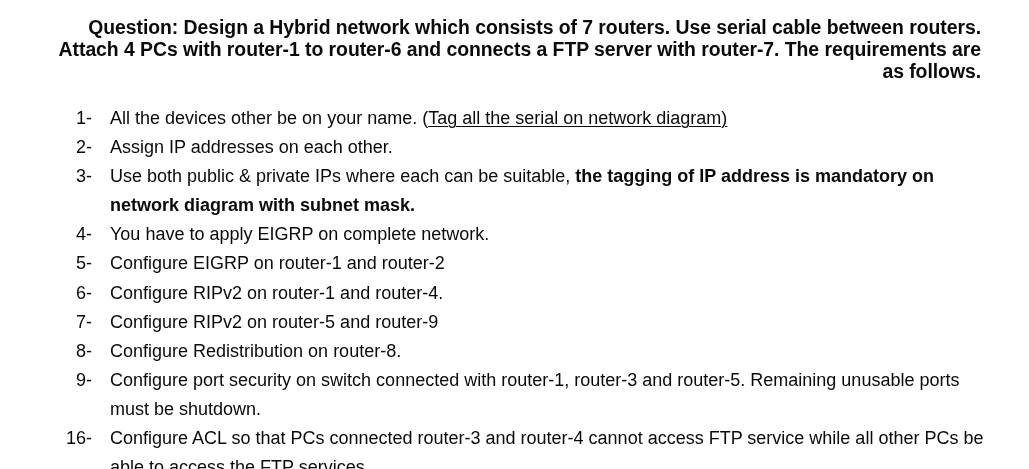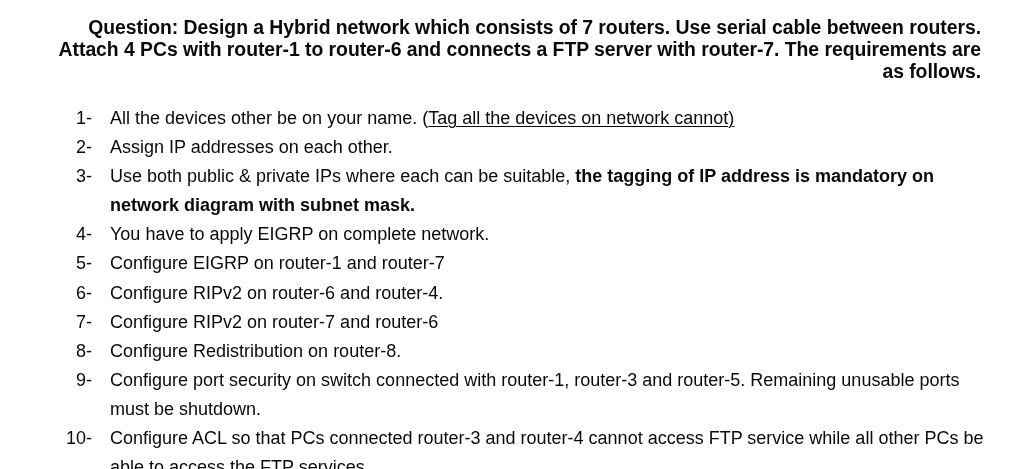--- a/index.html
+++ b/index.html
@@ -81,53 +81,53 @@
 
 <div class="page">
 
   <div class="question-block">
     <span>Question: Design a Hybrid network which consists of 7 routers. Use serial cable between routers. Attach 4 PCs with router-1 to router-6 and connects a FTP server with router-7. The requirements are as follows.</span>
   </div>
 
   <div class="req-list">
       <div class="req-item">
         <span class="req-marker">1-</span>
-        <span class="req-text"><span>All the devices other be on your name. (</span><span class="underline-run">Tag all the devices on network cannot)</span></span>
+        <span class="req-text"><span>All the devices other be on your name. (</span><span class="underline-run">Tag all the serial on network diagram)</span></span>
       </div>
       <div class="req-item">
         <span class="req-marker">2-</span>
         <span class="req-text"><span>Assign IP addresses on each other.</span></span>
       </div>
       <div class="req-item">
         <span class="req-marker">3-</span>
         <span class="req-text"><span>Use both public &amp; private IPs where each can be suitable, </span><span class="bold-run">the tagging of IP address is mandatory on network diagram with subnet mask.</span></span>
       </div>
       <div class="req-item">
         <span class="req-marker">4-</span>
         <span class="req-text"><span>You have to apply EIGRP on complete network.</span></span>
       </div>
       <div class="req-item">
         <span class="req-marker">5-</span>
-        <span class="req-text"><span>Configure EIGRP on router-1 and router-7</span></span>
+        <span class="req-text"><span>Configure EIGRP on router-1 and router-2</span></span>
       </div>
       <div class="req-item">
         <span class="req-marker">6-</span>
-        <span class="req-text"><span>Configure RIPv2 on router-6 and router-4.</span></span>
+        <span class="req-text"><span>Configure RIPv2 on router-1 and router-4.</span></span>
       </div>
       <div class="req-item">
         <span class="req-marker">7-</span>
-        <span class="req-text"><span>Configure RIPv2 on router-7 and router-6</span></span>
+        <span class="req-text"><span>Configure RIPv2 on router-5 and router-9</span></span>
       </div>
       <div class="req-item">
         <span class="req-marker">8-</span>
         <span class="req-text"><span>Configure Redistribution on router-8.</span></span>
       </div>
       <div class="req-item">
         <span class="req-marker">9-</span>
         <span class="req-text"><span>Configure port security on switch connected with router-1, router-3 and router-5. Remaining unusable ports must be shutdown.</span></span>
       </div>
       <div class="req-item">
-        <span class="req-marker">10-</span>
+        <span class="req-marker">16-</span>
         <span class="req-text"><span>Configure ACL so that PCs connected router-3 and router-4 cannot access FTP service while all other PCs be able to access the FTP services.</span></span>
       </div>
     </div>
 
 </div>
 
 </body></html>

